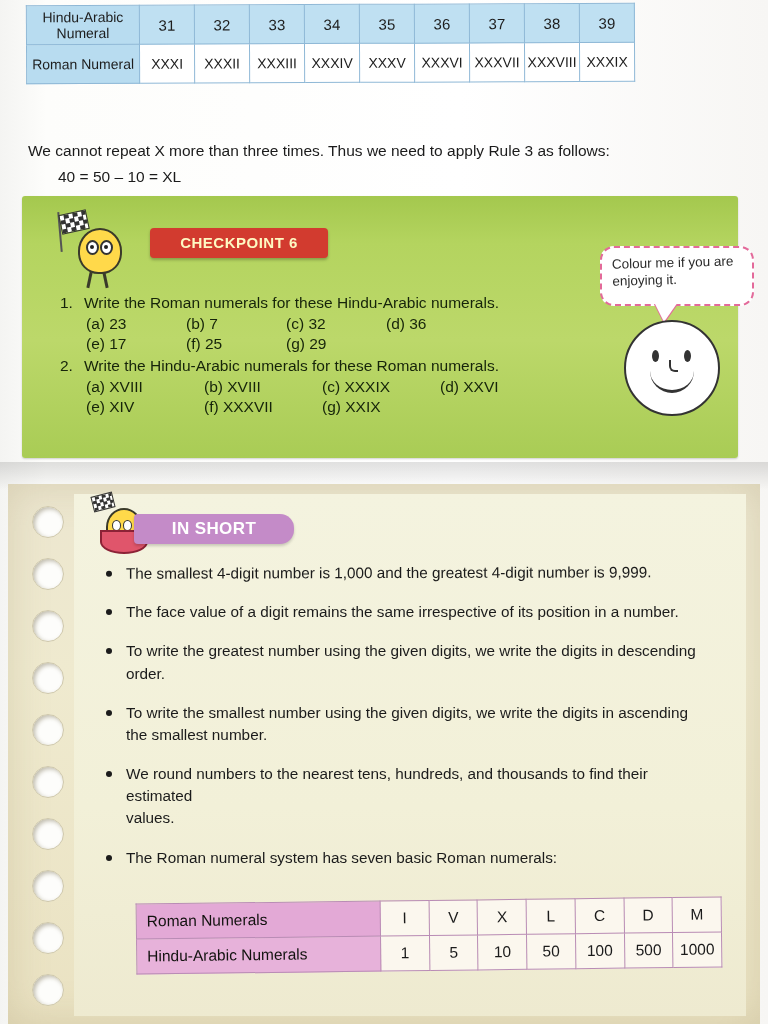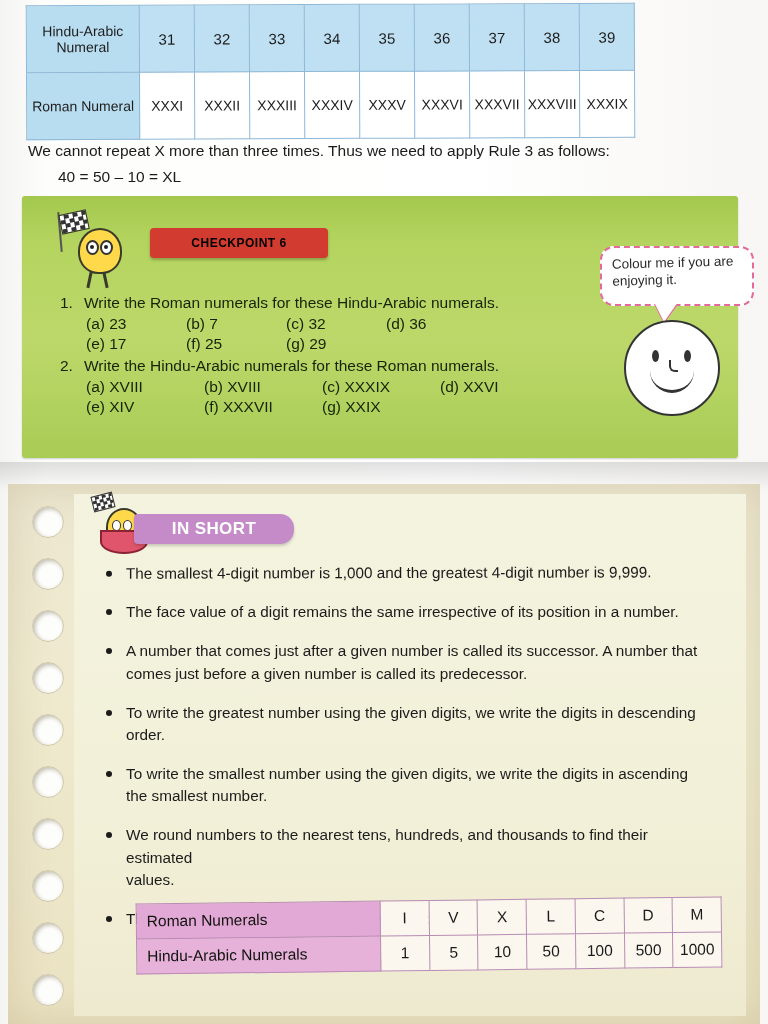--- a/index.html
+++ b/index.html
@@ -32,21 +32,21 @@
     border-collapse: collapse;
     table-layout: fixed;
     width: 100%;
     transform: rotate(-0.25deg);
   }
   table.num-table td {
     border: 1px solid #8fb8d6;
     text-align: center;
     font-size: 14.5px;
     color: #1d1d1d;
-    padding: 19px 0;
+    padding: 5px 0;
     height: 28px;
   }
   table.num-table td.hdr {
     background: #b8dcf0;
     width: 104px;
     font-size: 14px;
     line-height: 1.15;
     padding: 3px 4px;
   }
   table.num-table tr.r1 td:not(.hdr) {
@@ -86,23 +86,23 @@
     left: 128px;
     top: 32px;
     width: 178px;
     height: 30px;
     background: #d23b2f;
     border-radius: 4px;
     box-shadow: 0 2px 3px rgba(0,0,0,.25);
   }
   .cp-banner span {
     display: block;
-    color: #000000;
+    color: #fef9c3;
     font-weight: bold;
-    font-size: 12px;
+    font-size: 15px;
     letter-spacing: .5px;
     text-align: center;
     line-height: 30px;
   }
   .mascot {
     position: absolute;
     left: 34px;
     top: 14px;
     width: 86px;
     height: 78px;
@@ -548,24 +548,20 @@
     </div>
 
     <div class="bullets">
       <div class="bullet b1">
         <span class="ln">The smallest 4-digit number is 1,000 and the greatest 4-digit number is 9,999.</span>
       </div>
       <div class="bullet">
         <span class="ln">The face value of a digit remains the same irrespective of its position in a number.</span>
       </div>
       <div class="bullet">
-        <span class="ln">A number that comes just after a given number is called its successor. A number that</span>
-        <span class="ln">comes just before a given number is called its predecessor.</span>
-      </div>
-      <div class="bullet">
         <span class="ln">To write the greatest number using the given digits, we write the digits in descending order.</span>
       </div>
       <div class="bullet">
         <span class="ln">To write the smallest number using the given digits, we write the digits in ascending</span>
         <span class="ln">the smallest number.</span>
       </div>
       <div class="bullet">
         <span class="ln">We round numbers to the nearest tens, hundreds, and thousands to find their estimated</span>
         <span class="ln">values.</span>
       </div>

